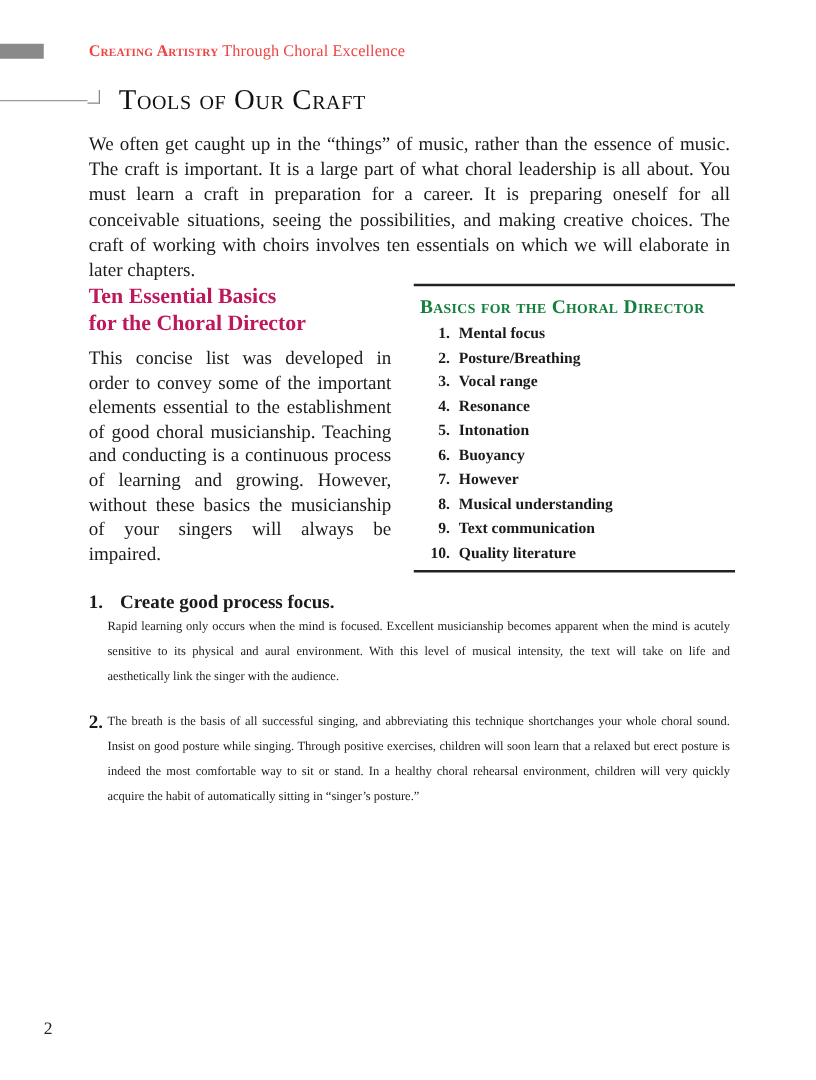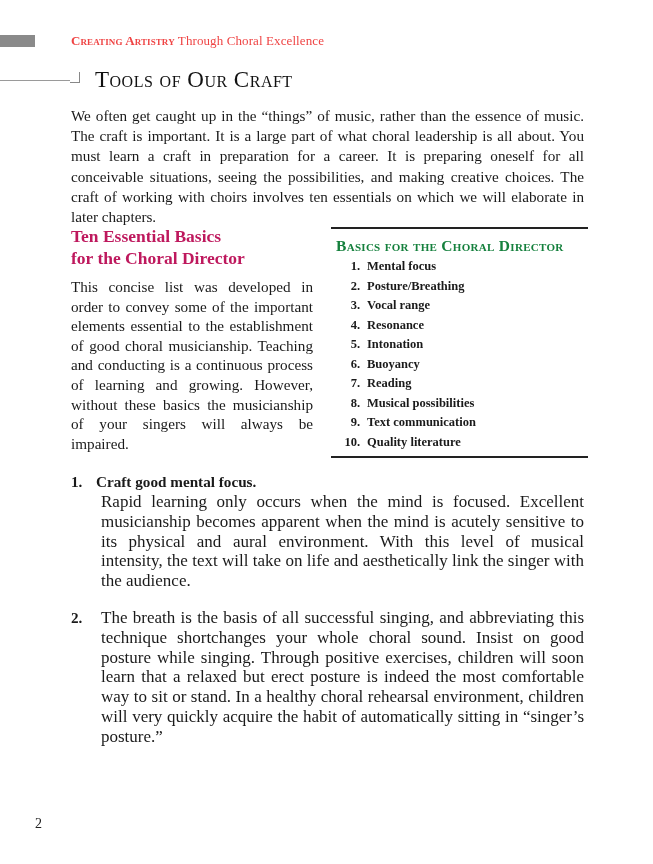--- a/index.html
+++ b/index.html
@@ -66,21 +66,21 @@
   .sidebar li .num { width: 36px; text-align: right; padding-right: 7px; box-sizing: border-box; }
   .essentials { position: absolute; left: 71px; top: 472px; width: 513px; margin: 0; padding: 0; list-style: none; }
   .essential { position: relative; margin: 0 0 17px 0; }
   .essential .e-num {
     position: absolute; left: 0; top: 0; font-weight: bold; font-size: 15.2px; line-height: 20px;
   }
   .essential .e-title {
     margin-left: 25px; font-weight: bold; font-size: 15.2px; line-height: 20px; display: block;
   }
   .essential .e-body {
-    margin: 0 0 0 30px; font-size: 17px; line-height: 19.8px; text-align: justify;
+    margin: 0 0 0 15px; font-size: 10px; line-height: 19.8px; text-align: justify;
   }
   .page-number {
     position: absolute; left: 35px; top: 816px; font-size: 14px; color: #222;
   }
 </style>
 </head>
 <body>
 
 <div class="header-bar"></div>
 <div class="running-head">
@@ -121,41 +121,41 @@
     <li>
         <span class="num">5.</span>
         <span>Intonation</span>
       </li>
     <li>
         <span class="num">6.</span>
         <span>Buoyancy</span>
       </li>
     <li>
         <span class="num">7.</span>
-        <span>Reading</span>
+        <span>However</span>
       </li>
     <li>
         <span class="num">8.</span>
-        <span>Musical possibilities</span>
+        <span>Musical understanding</span>
       </li>
     <li>
         <span class="num">9.</span>
         <span>Text communication</span>
       </li>
     <li>
         <span class="num">10.</span>
         <span>Quality literature</span>
       </li>
   </ol>
 </aside>
 
 <ol class="essentials">
   <li class="essential">
     <span class="e-num">1.</span>
-    <span class="e-title">Craft good mental focus.</span>
+    <span class="e-title">Create good process focus.</span>
     <p class="e-body">Rapid learning only occurs when the mind is focused. Excellent musicianship becomes apparent when the mind is acutely sensitive to its physical and aural environment. With this level of musical intensity, the text will take on life and aesthetically link the singer with the audience.</p>
   </li>
   <li class="essential">
     <span class="e-num">2.</span>
     <p class="e-body">The breath is the basis of all successful singing, and abbreviating this technique shortchanges your whole choral sound. Insist on good posture while singing. Through positive exercises, children will soon learn that a relaxed but erect posture is indeed the most comfortable way to sit or stand. In a healthy choral rehearsal environment, children will very quickly acquire the habit of automatically sitting in “singer’s posture.”</p>
   </li>
 </ol>
 
 <div class="page-number">2</div>
 

